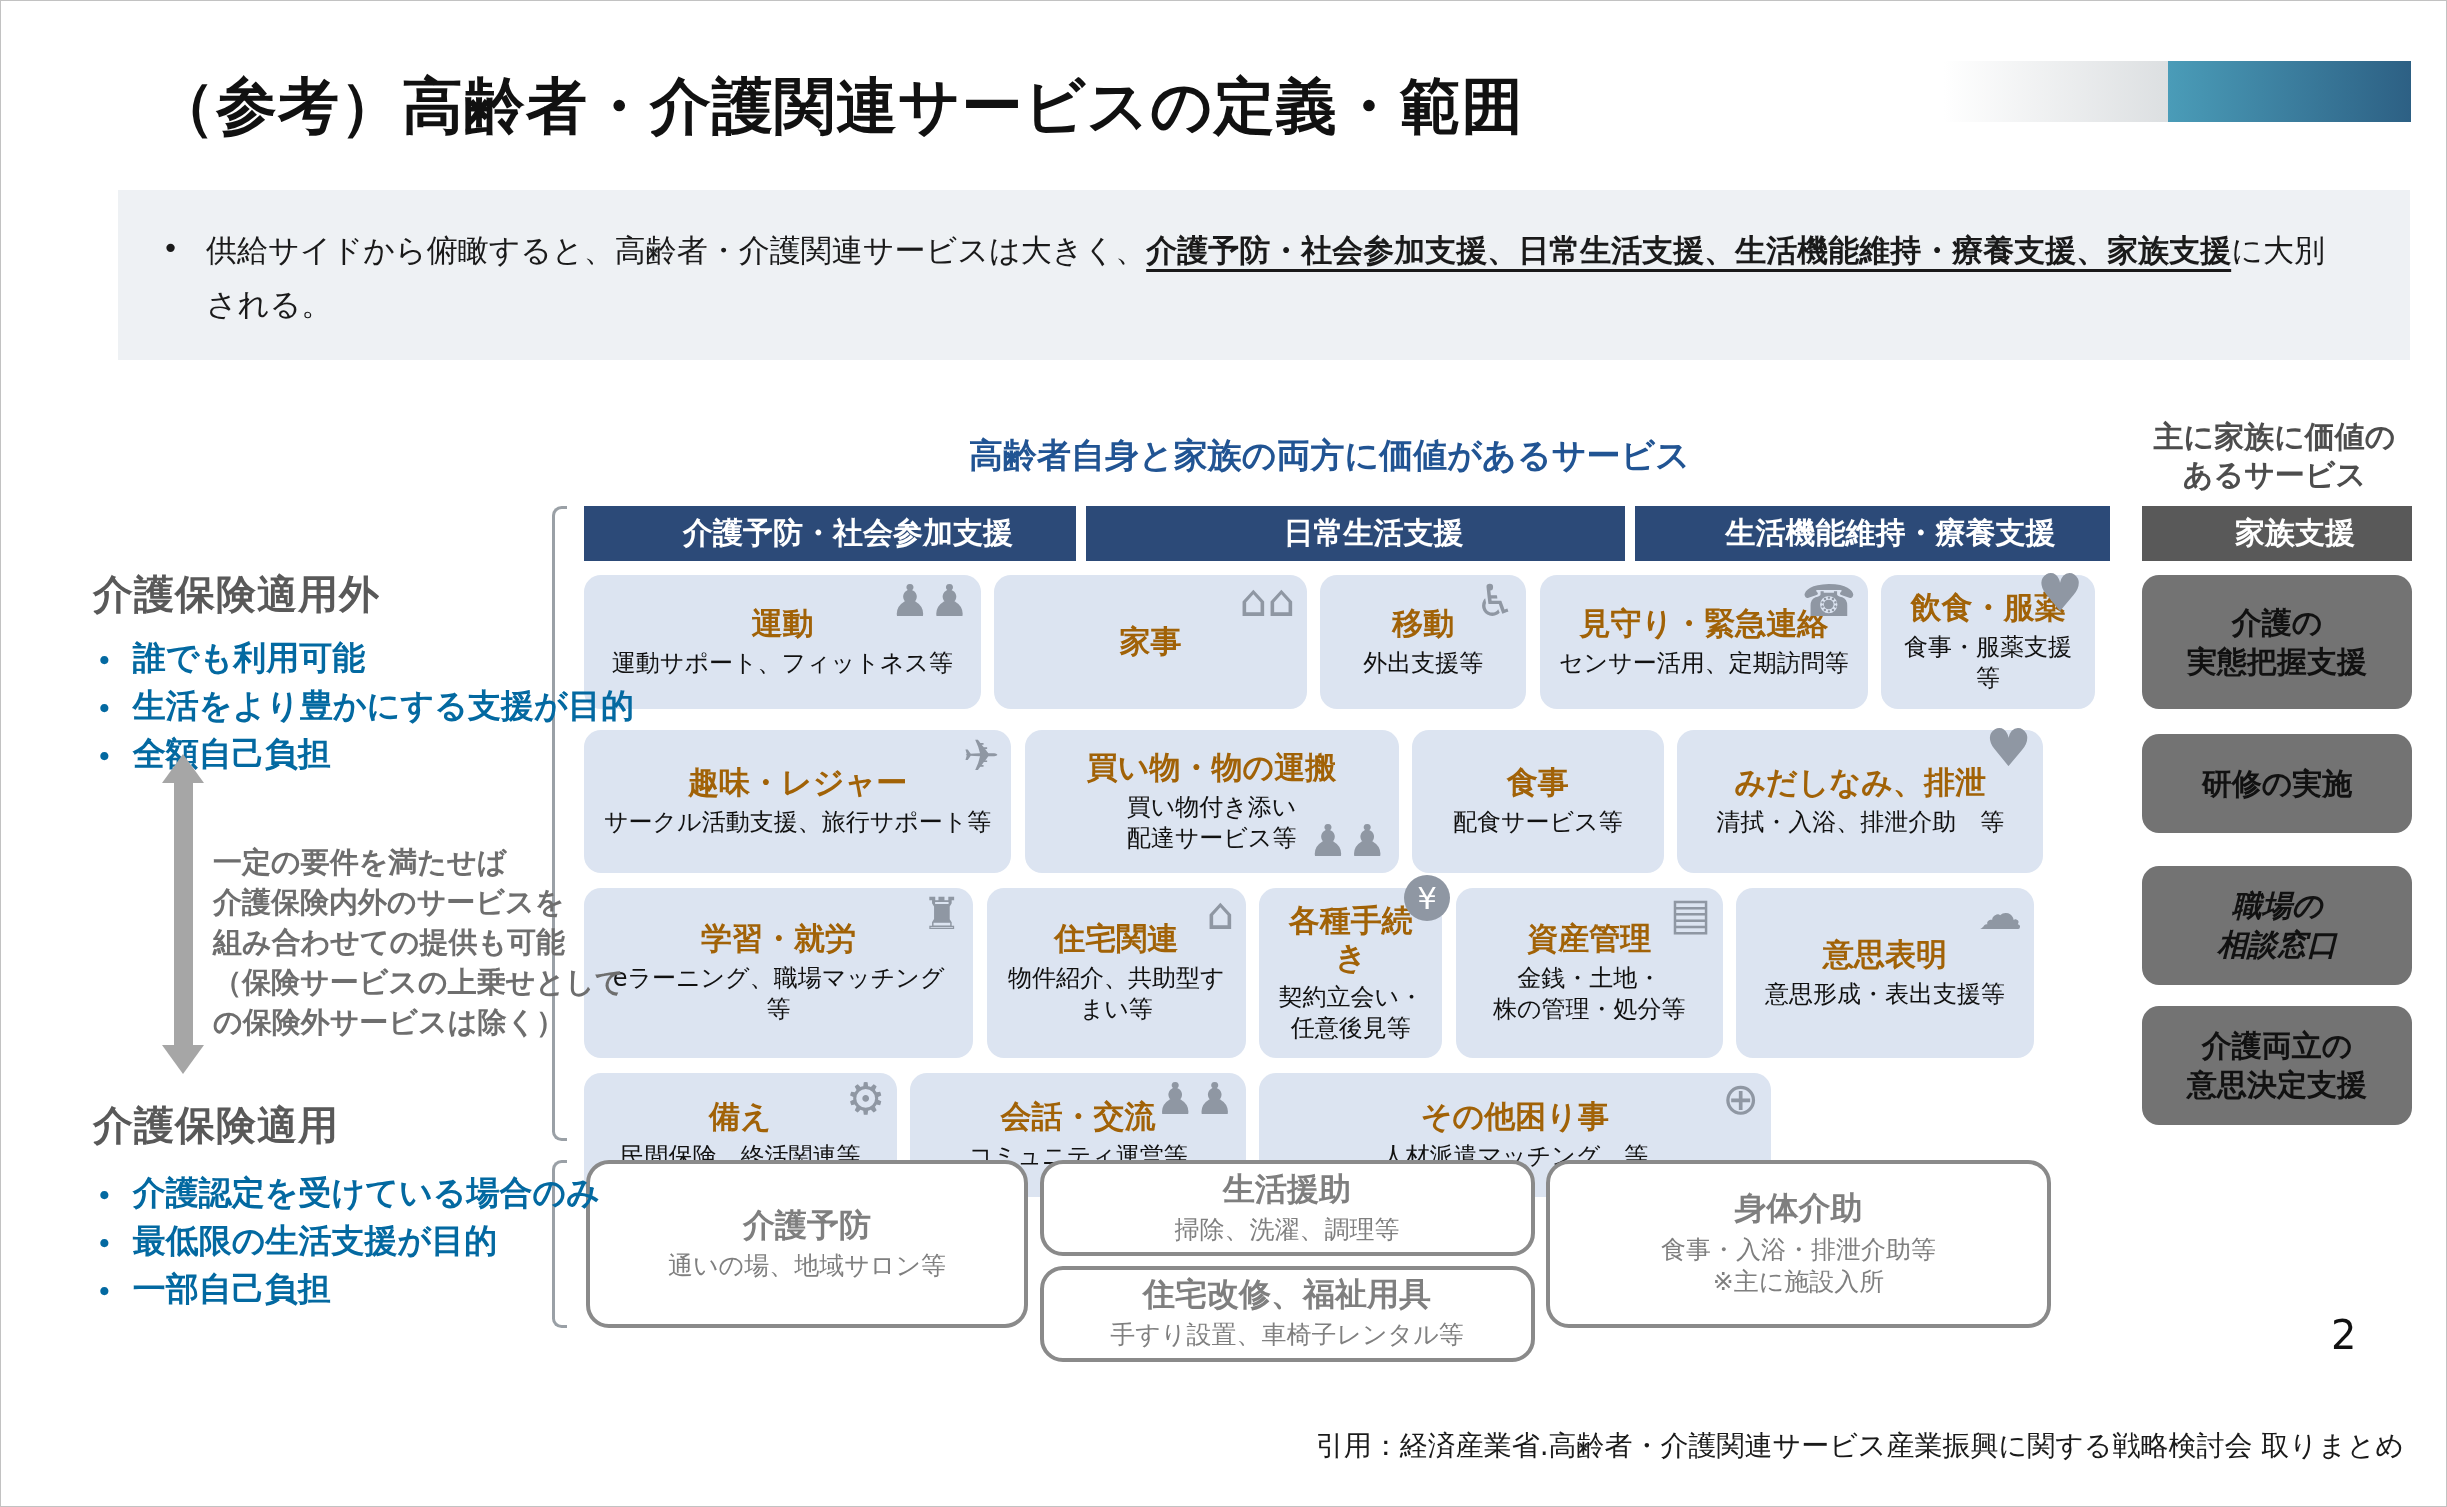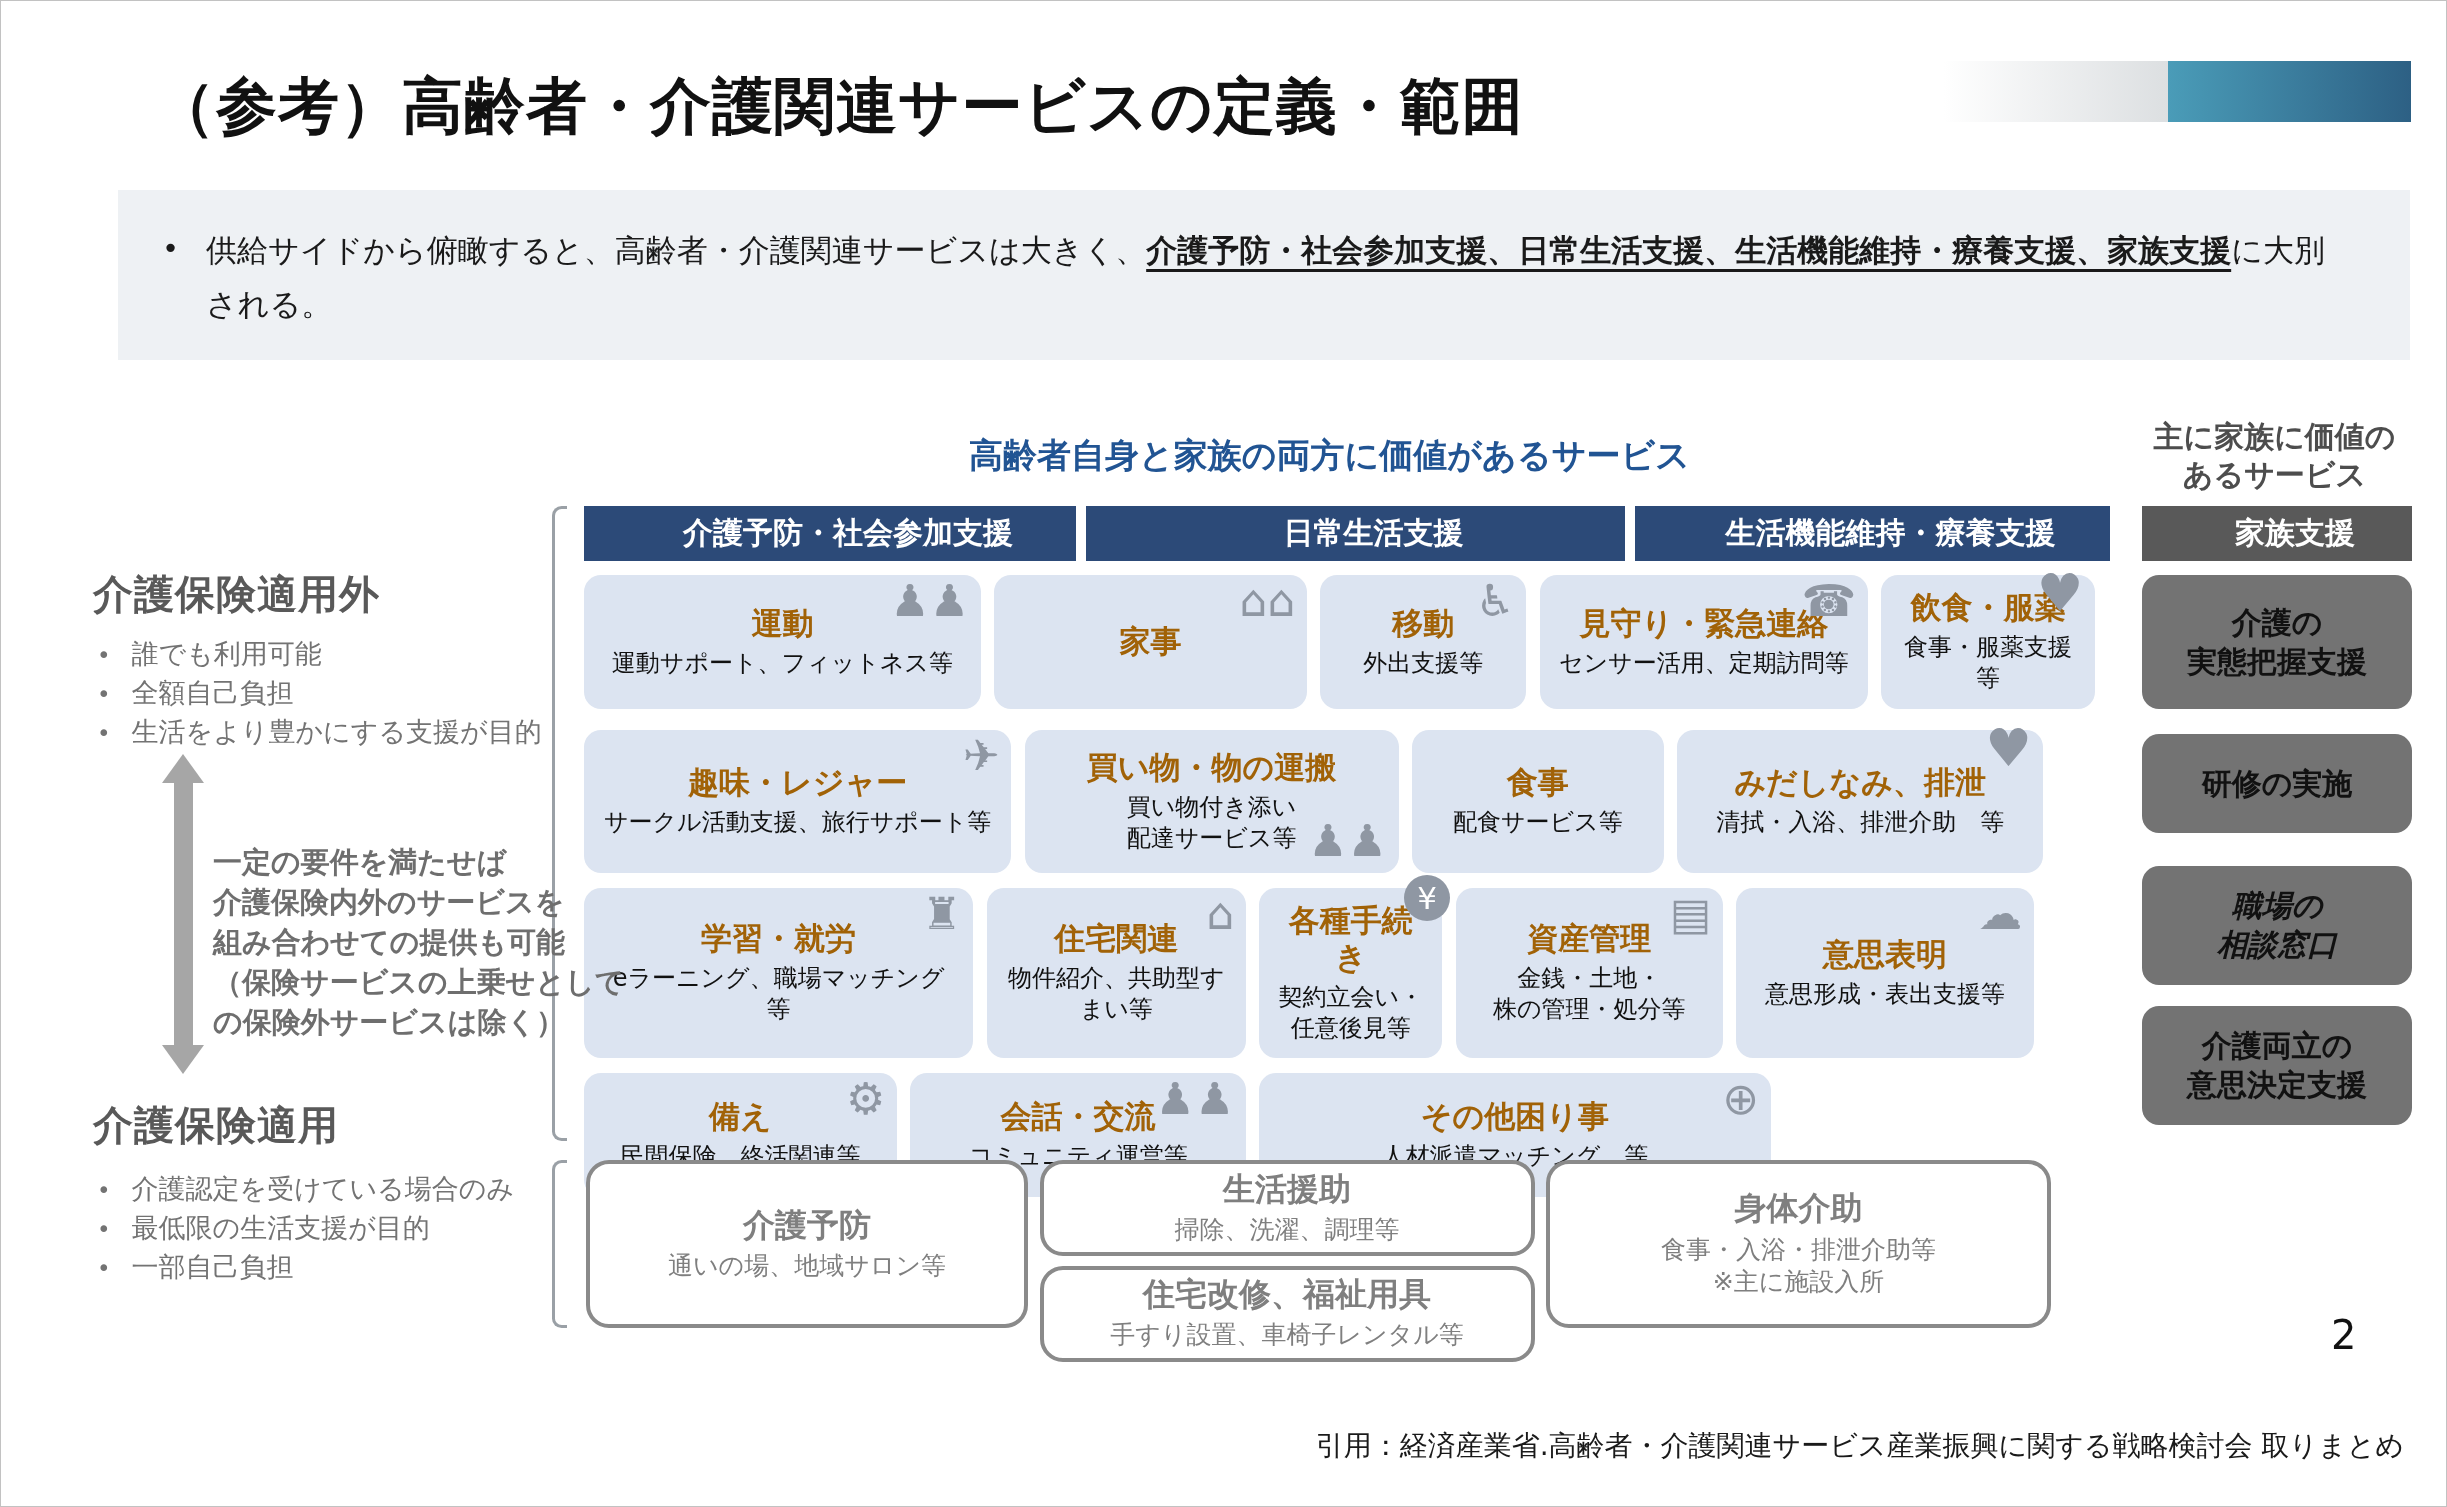--- a/index.html
+++ b/index.html
@@ -67,21 +67,21 @@
              display:flex; flex-direction:column; justify-content:center; text-align:center; padding:5.7px 9.6px; }
   .ins-box .t { font-size:32px; font-weight:bold; line-height:1.2; }
   .ins-box .d { font-size:25px; margin-top:5.7px; line-height:1.3; white-space:pre-line; }
   .ins-box.wide1 { width:442px; } .ins-box.wide2 { width:505px; }
   .ins-mid { width:495px; display:flex; flex-direction:column; gap:9.6px; }
   .ins-mid .ins-box { flex:1; }
 
   
   .sb-heading { position:absolute; font-size:40px; font-weight:bold; color:#595959; letter-spacing:1px; }
   .sb-heading.out { left:92px; top:566px; } .sb-heading.app { left:92px; top:1097px; }
-  .sb-bullets { position:absolute; list-style:none; font-size:27px; font-weight:normal; color:#737373; line-height:1.45; }
+  .sb-bullets { position:absolute; list-style:none; font-size:33px; font-weight:bold; color:#0369a1; line-height:1.45; }
   .sb-bullets.out { left:96px; top:633px; } .sb-bullets.app { left:96px; top:1168px; }
   .sb-bullets li::before { content:"•"; margin-right:21px; font-size:23px; }
   .combo-note { position:absolute; left:212px; top:841px; font-size:29px; font-weight:bold; color:#6e6e6e;
                 line-height:1.38; white-space:pre-line; }
   .v-arrow { position:absolute; left:161px; top:753px; width:42px; height:319px; }
   .v-arrow .head-up { width:0; height:0; border-left:21px solid transparent; border-right:21px solid transparent;
                       border-bottom:29px solid #a6a6a6; }
   .v-arrow .shaft { width:19px; height:262px; margin-left:11.5px; background:#a6a6a6; }
   .v-arrow .head-down { width:0; height:0; border-left:21px solid transparent; border-right:21px solid transparent;
                         border-top:29px solid #a6a6a6; }
@@ -248,22 +248,22 @@
     <div class="ins-box wide2" data-name="insurance-box-physical-care">
       <div class="t" data-name="insurance-title">身体介助</div>
       <div class="d" data-name="insurance-desc">食事・入浴・排泄介助等
 ※主に施設入所</div>
     </div>
   </div>
 
   <div class="sb-heading out" data-name="sidebar-heading-outside-insurance">介護保険適用外</div>
   <ul class="sb-bullets out" data-name="sidebar-bullets-outside">
     <li data-name="sidebar-bullet">誰でも利用可能</li>
+    <li data-name="sidebar-bullet">生活をより豊かにする支援が目的</li>
     <li data-name="sidebar-bullet">全額自己負担</li>
-    <li data-name="sidebar-bullet">生活をより豊かにする支援が目的</li>
   </ul>
 
   <div class="v-arrow" data-name="double-arrow-icon">
     <div class="head-up" data-name="arrow-head-up"></div>
     <div class="shaft" data-name="arrow-shaft"></div>
     <div class="head-down" data-name="arrow-head-down"></div>
   </div>
   <div class="combo-note" data-name="combination-note">一定の要件を満たせば
 介護保険内外のサービスを
 組み合わせての提供も可能

